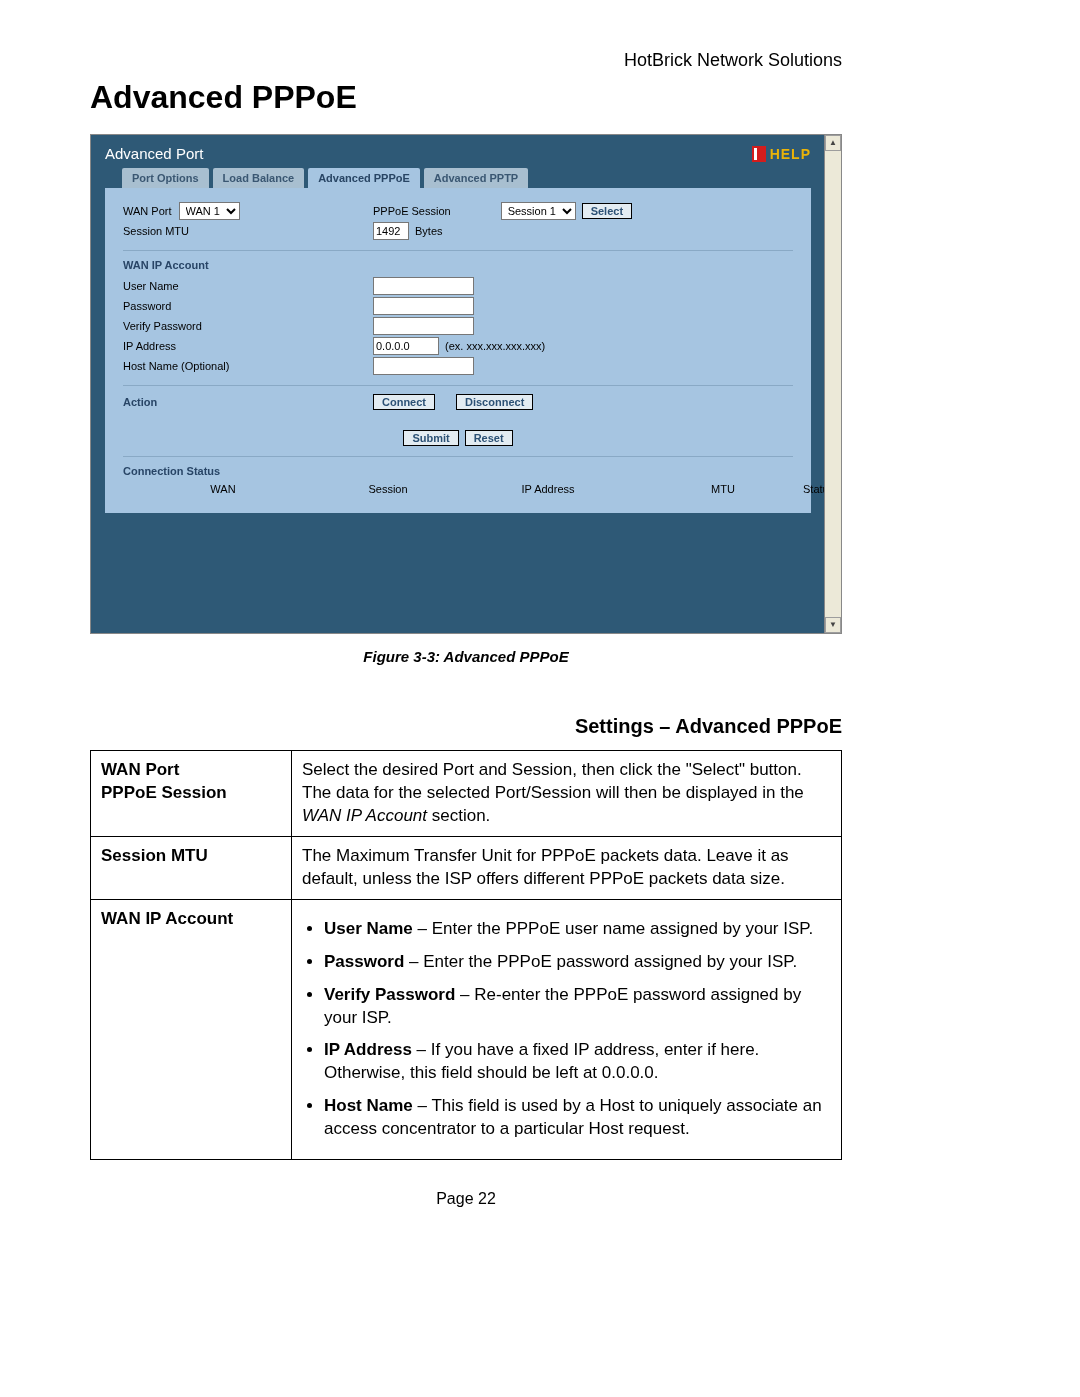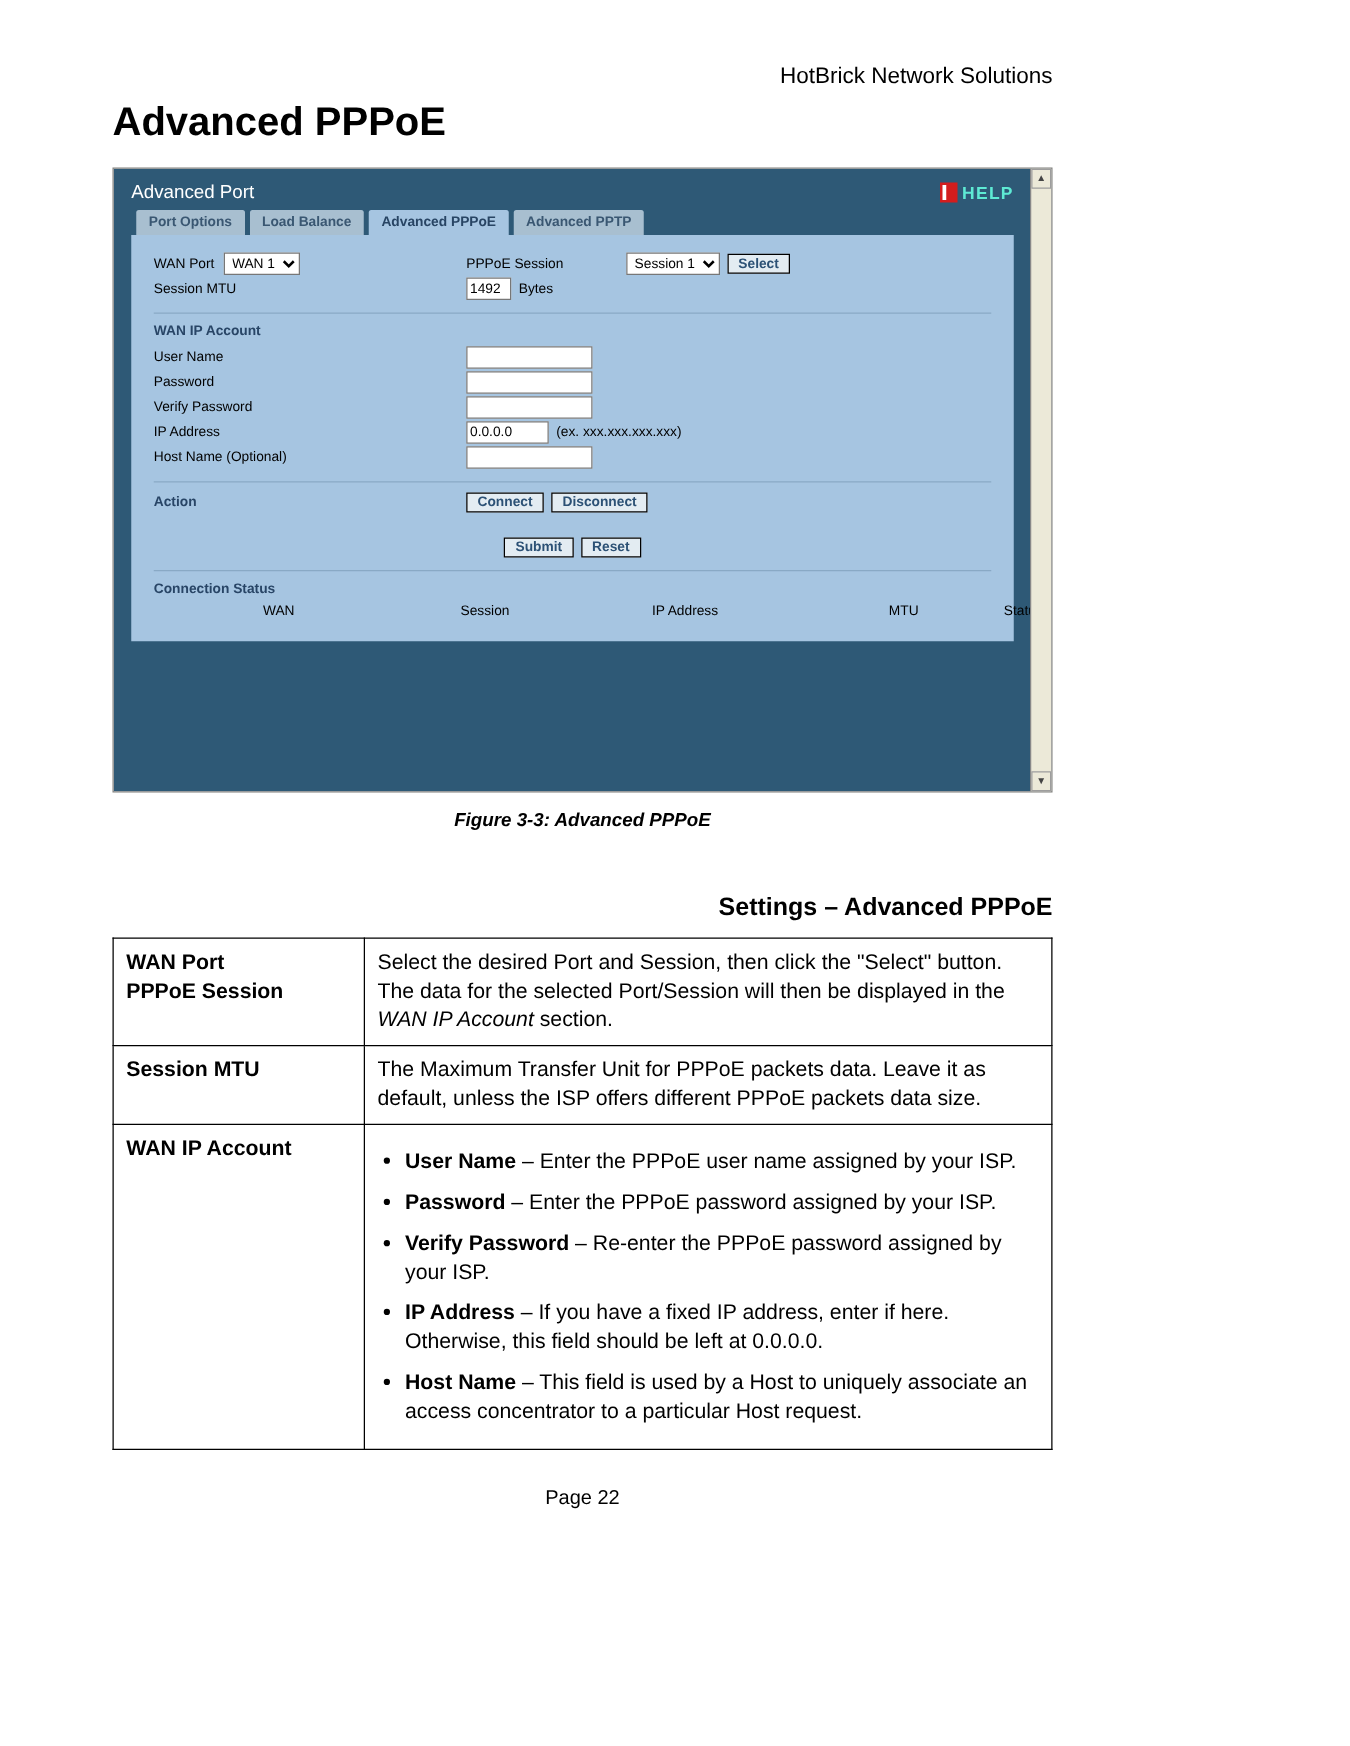--- a/index.html
+++ b/index.html
@@ -57,32 +57,32 @@
   }
   .shot-scroll .track { flex: 1; }
 
   .panel-title {
     color: #fff;
     font-size: 15px;
     padding: 10px 14px 6px 14px;
     display: flex; justify-content: space-between; align-items: center;
   }
   .help-badge {
-    color: #5eead4; font-weight: bold; font-size: 14px; letter-spacing: 1px;
+    color: #eab308; font-weight: bold; font-size: 14px; letter-spacing: 1px;
     display: flex; align-items: center; gap: 4px;
   }
   .help-badge .h-icon {
     width: 14px; height: 16px; background: #d31d1d; position: relative;
   }
   .help-badge .h-icon::after {
     content: ""; position: absolute; left: 2px; top: 2px; width: 3px; height: 12px; background: #fff;
   }
 
   .tabs {
-    display: flex; gap: 4px; padding: 0 18px;
+    display: flex; gap: 4px; padding: 0 31px;
   }
   .tab {
     background: #a8bfd0;
     color: #3a5772;
     font-size: 11px;
     font-weight: bold;
     padding: 4px 10px;
     border-top-left-radius: 2px; border-top-right-radius: 2px;
   }
   .tab.active { background: #a6c5e1; color: #284564; }
@@ -121,21 +121,21 @@
     cursor: default;
   }
   .hr {
     border: none; border-top: 1px solid #89a9c5; margin: 10px 0 8px 0;
   }
   .statushdr {
     display: grid;
     grid-template-columns: 200px 130px 190px 160px auto;
     font-size: 11px; text-align: center; margin-top: 4px;
   }
-  .btnrow { display: flex; gap: 6px; }
+  .btnrow { display: flex; gap: 21px; }
   .center { display: flex; justify-content: center; gap: 6px; margin-top: 20px; }
 
   .figcap {
     text-align: center; font-style: italic; font-weight: bold; font-size: 15px;
     margin-top: 14px;
   }
 
   h2.subhead {
     font-size: 20px; font-weight: bold; margin: 50px 0 12px 0; text-align: right;
   }

